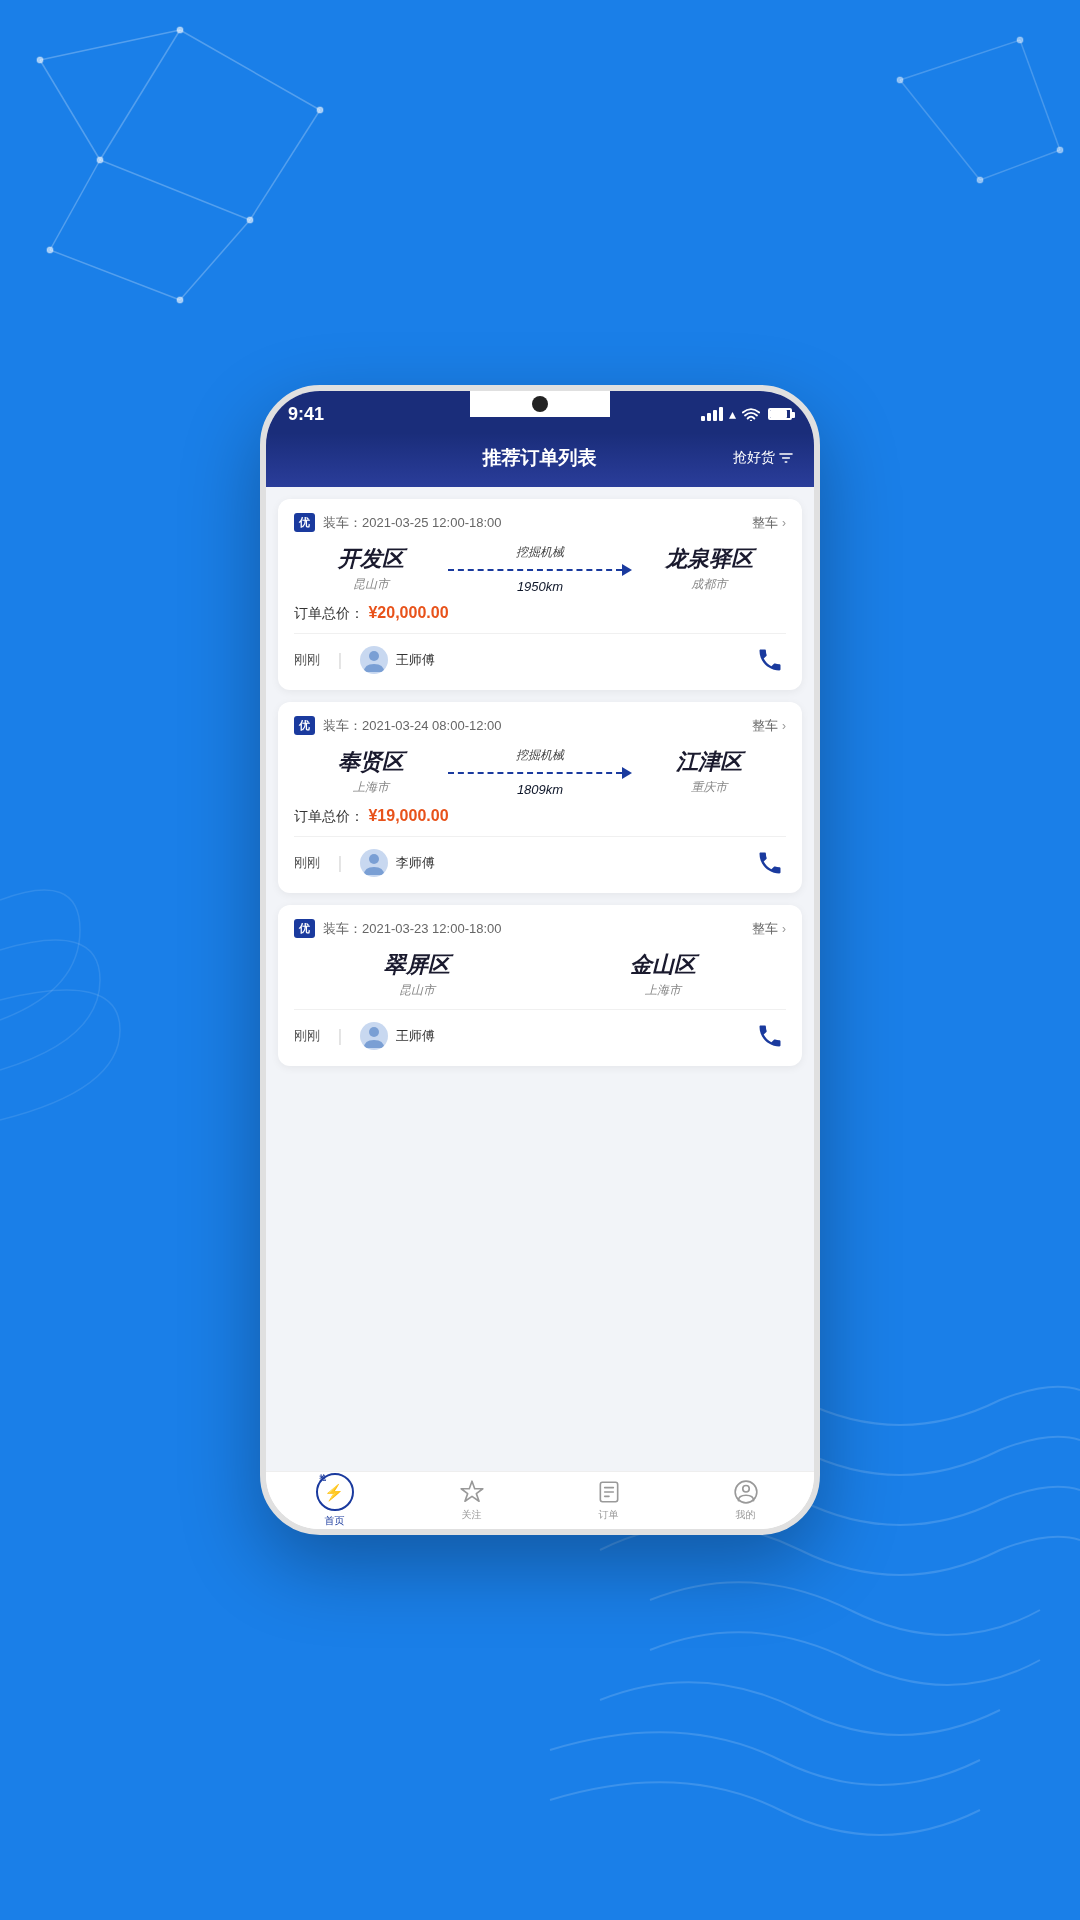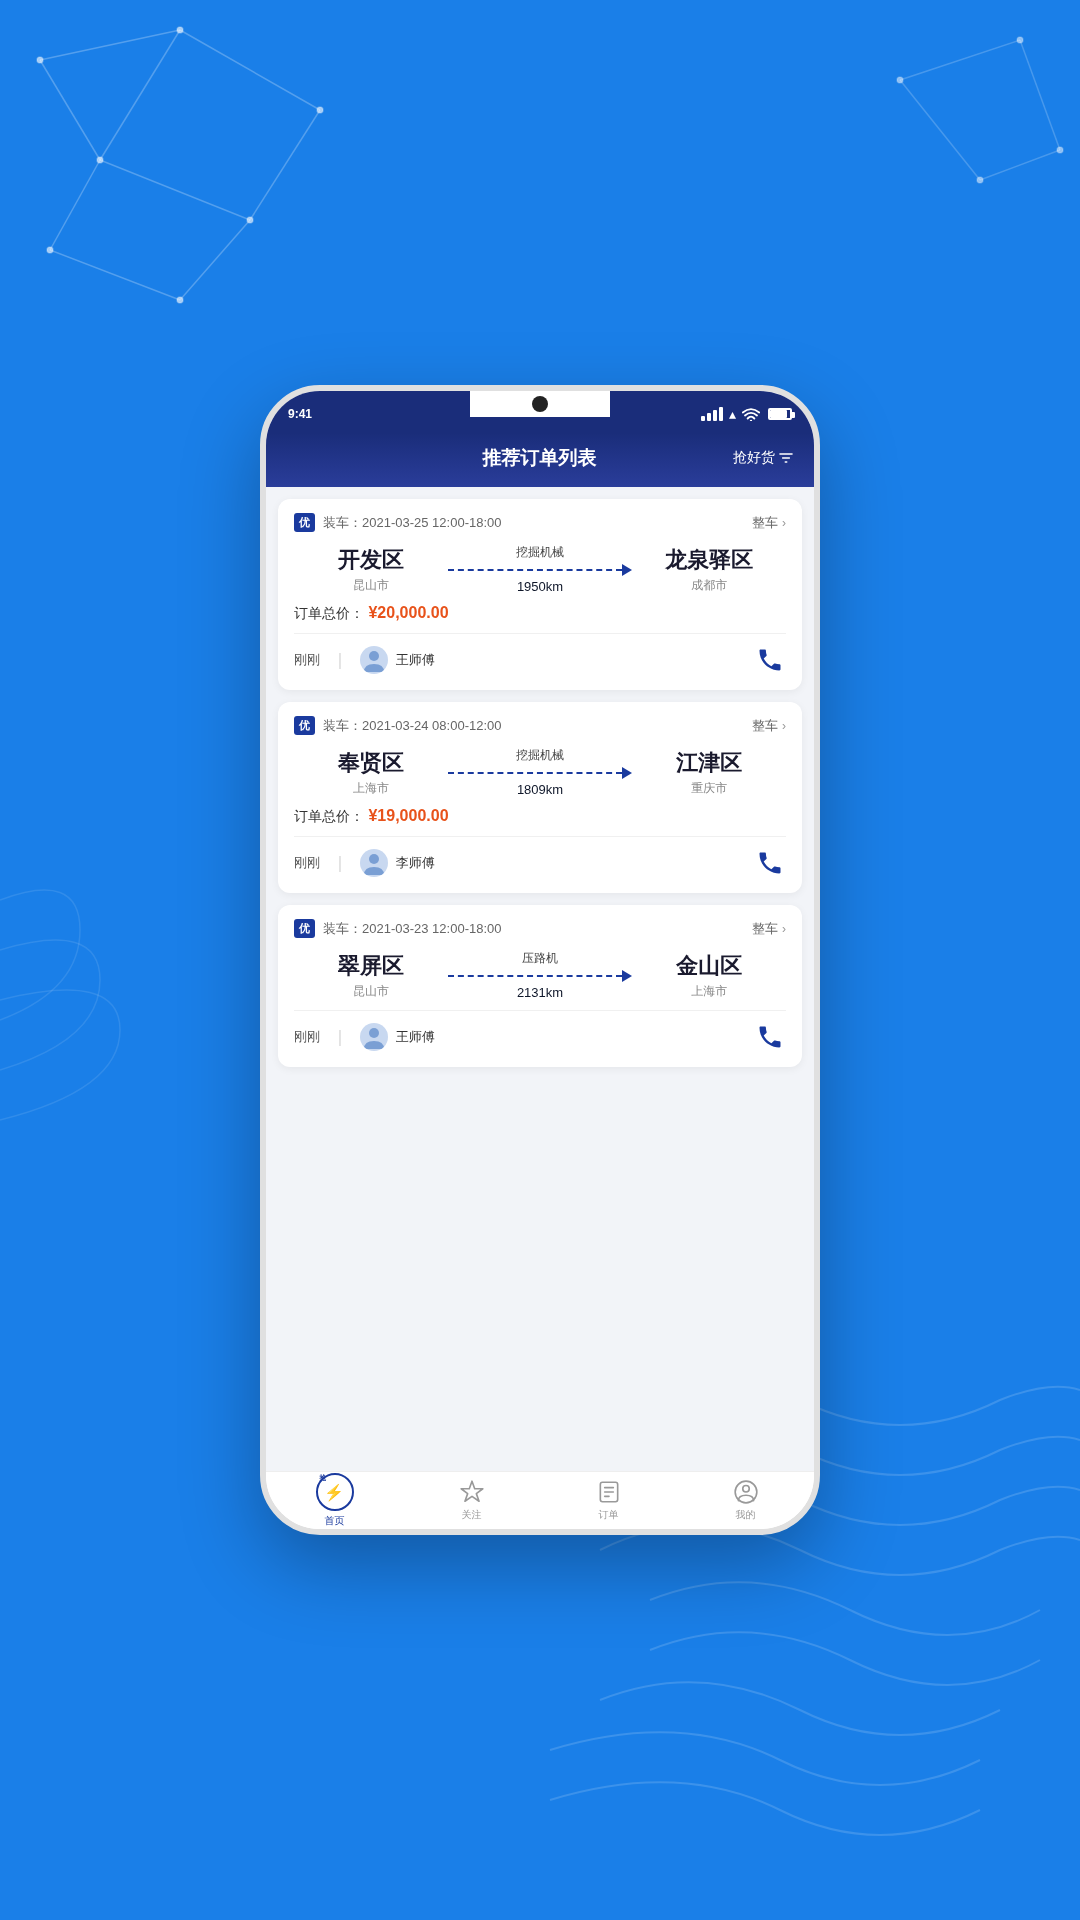--- a/index.html
+++ b/index.html
@@ -62,21 +62,21 @@
       background: #1a2d7a;
       height: 42px;
       display: flex;
       align-items: center;
       justify-content: space-between;
       padding: 0 22px;
       padding-top: 4px;
     }
     .status-time {
       color: white;
-      font-size: 12px;
+      font-size: 18px;
       font-weight: 600;
     }
     .status-icons {
       display: flex;
       align-items: center;
       gap: 6px;
     }
     .signal-bars { display: flex; align-items: flex-end; gap: 2px; }
     .signal-bar {
       background: white;
@@ -181,23 +181,24 @@
       align-items: center;
       gap: 4px;
       color: #666;
       font-size: 13px;
     }
     .chevron-right { color: #999; font-size: 12px; }
 
     
     .route-section {
       display: flex;
-      align-items: flex-end;
+      align-items: flex-start;
       justify-content: space-between;
       margin-bottom: 10px;
+      font-style: italic;
     }
     .route-origin, .route-dest {
       text-align: center;
       flex: 1;
     }
     .route-city {
       font-size: 22px;
       font-weight: 700;
       color: #1a1a2e;
       margin-bottom: 2px;
@@ -562,28 +563,20 @@
           <span>整车</span>
           <span class="chevron-right">›</span>
         </div>
       </div>
 
       <div class="route-section">
         <div class="route-origin">
           <div class="route-city">翠屏区</div>
           <div class="route-province">昆山市</div>
         </div>
-        <div class="route-middle">
-          <span class="route-cargo">压路机</span>
-          <div class="route-arrow">
-            <div class="arrow-line"></div>
-            <div class="arrow-head"></div>
-          </div>
-          <span class="route-km">2131km</span>
-        </div>
         <div class="route-dest">
           <div class="route-city">金山区</div>
           <div class="route-province">上海市</div>
         </div>
       </div>
 
 
       <div class="driver-section">
         <div class="driver-info">
           <span class="driver-time">刚刚</span>

